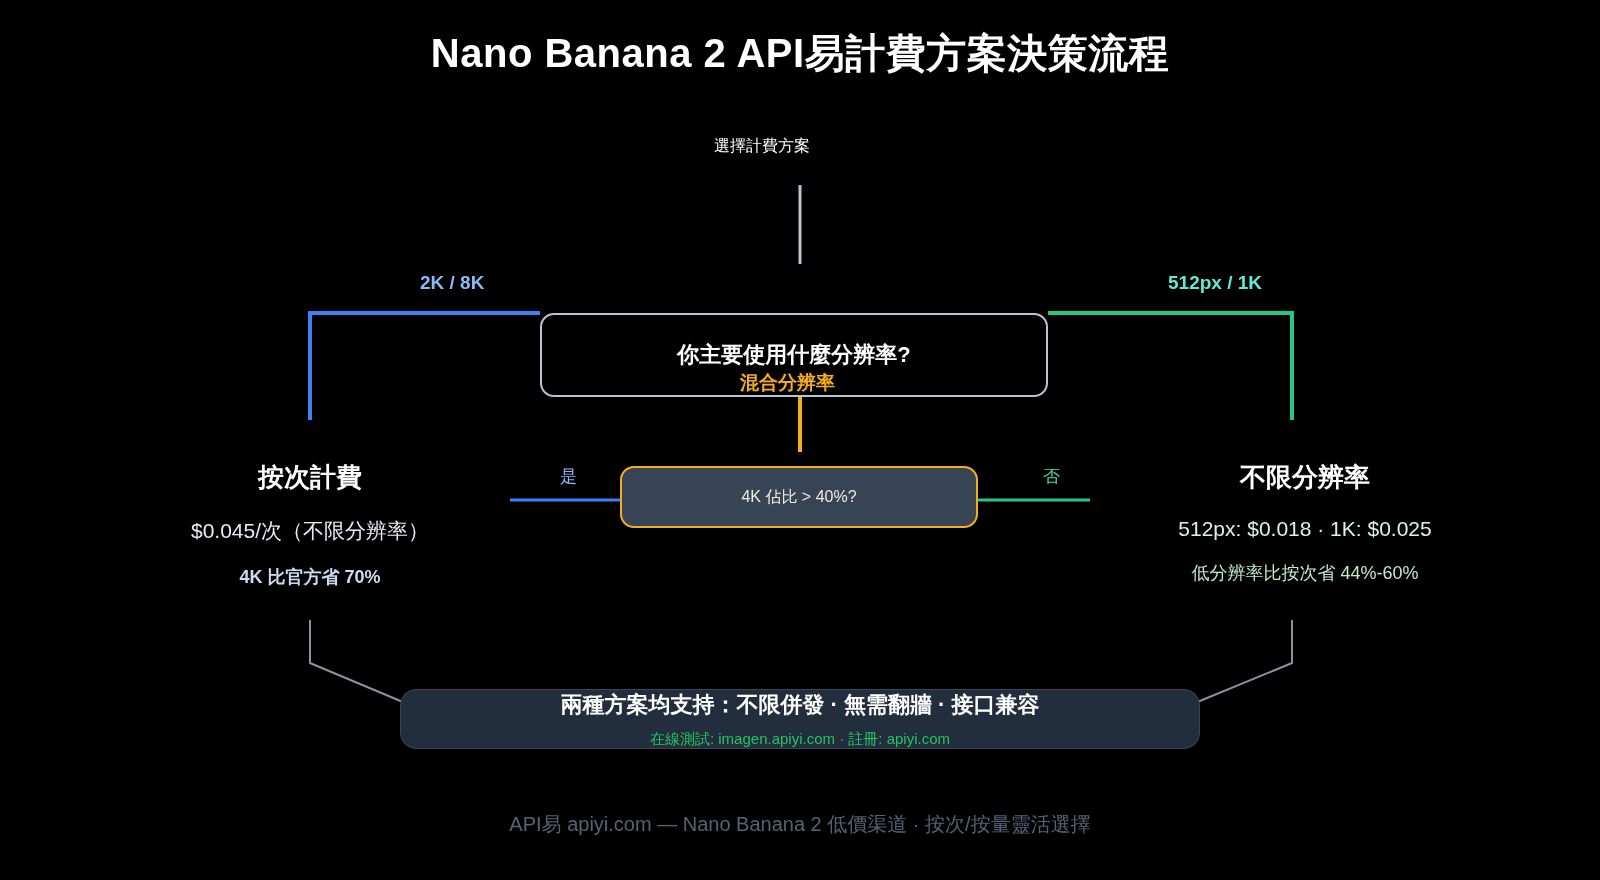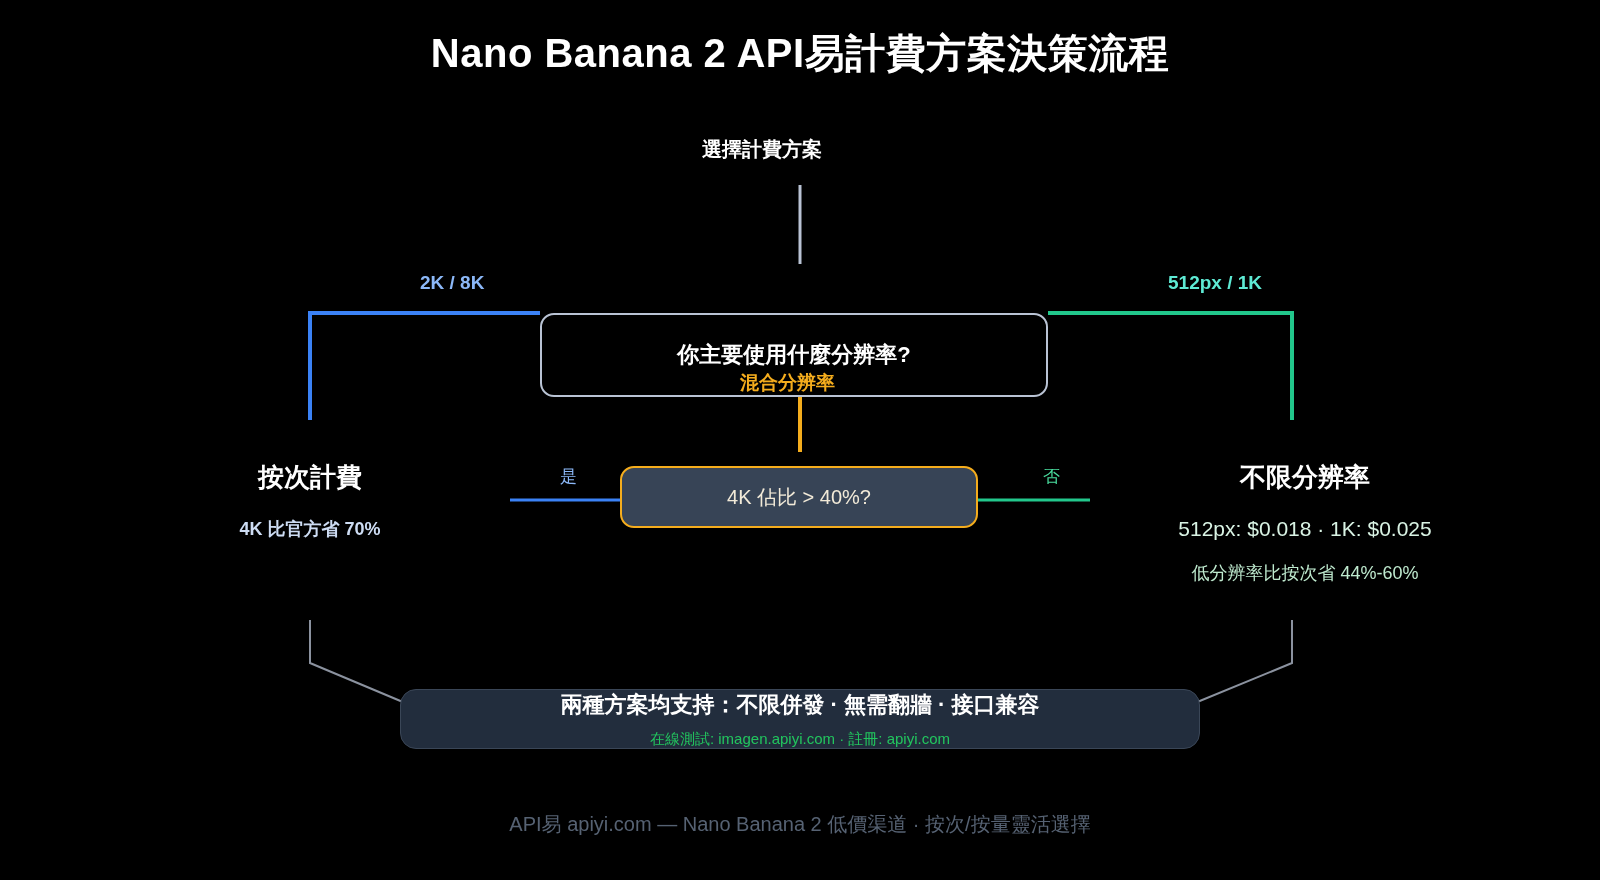--- a/index.html
+++ b/index.html
@@ -41,22 +41,22 @@
     letter-spacing: 0.5px;
     color: #ffffff;
   }
 
   .root-node {
     position: absolute;
     left: 0;
     top: 136px;
     width: 1524px;
     text-align: center;
-    font-size: 20px;
-    font-weight: bold;
+    font-size: 16px;
+    font-weight: normal;
     color: #ffffff;
   }
 
   .decision-top {
     position: absolute;
     left: 540px;
     top: 265px;
     width: 508px;
     height: 84px;
     box-sizing: border-box;
@@ -78,21 +78,21 @@
     top: 466px;
     width: 358px;
     height: 62px;
     box-sizing: border-box;
     border: 2px solid #f5ad1d;
     border-radius: 14px;
     background: #374456;
     display: flex;
     align-items: center;
     justify-content: center;
-    font-size: 20px;
+    font-size: 16px;
     color: #f2ead8;
   }
 
   .edge-label {
     position: absolute;
     font-size: 19px;
     font-weight: bold;
     white-space: nowrap;
   }
   .edge-label.small {
@@ -204,20 +204,21 @@
   </div>
 
   <div class="edge-label lbl-2k4k">2K / 8K</div>
   <div class="edge-label lbl-512">512px / 1K</div>
   <div class="edge-label lbl-mix">混合分辨率</div>
   <div class="edge-label small lbl-yes">是</div>
   <div class="edge-label small lbl-no">否</div>
 
   <div class="outcome outcome-left">
     <div class="head">按次計費</div>
+    <div class="line1">$0.045/次（不限分辨率）</div>
     <div class="line2">4K 比官方省 70%</div>
   </div>
 
   <div class="outcome outcome-right">
     <div class="head">不限分辨率</div>
     <div class="line1">512px: $0.018 · 1K: $0.025</div>
     <div class="line2">低分辨率比按次省 44%-60%</div>
   </div>
 
   <div class="footer-panel">

